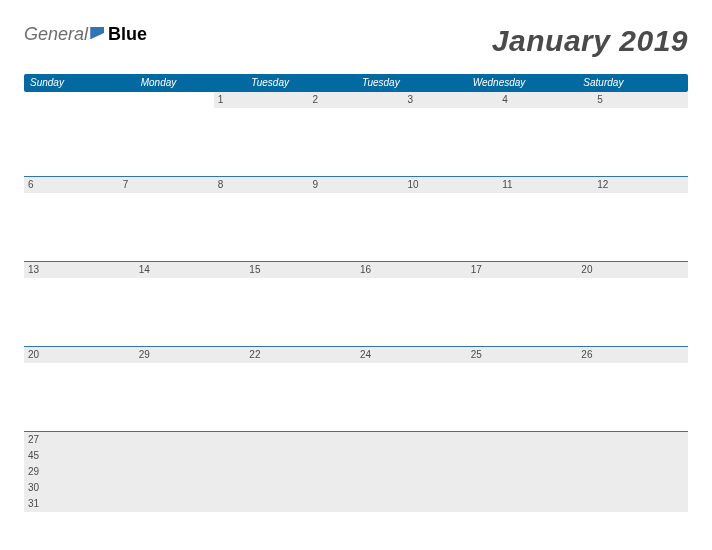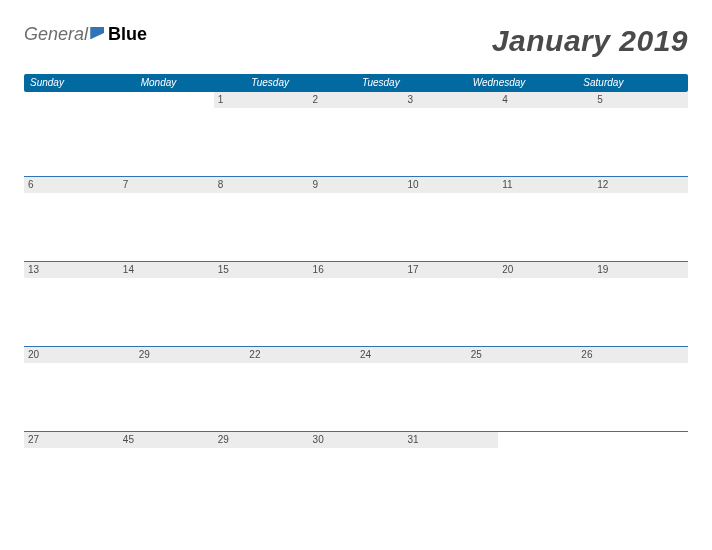--- a/index.html
+++ b/index.html
@@ -64,20 +64,21 @@
       padding: 3px 6px;
       text-align: left;
     }
     .week-row {
       display: flex;
       height: 85px;
       border-bottom: 1px solid #3074b5;
     }
     .week-row:last-child {
       border-bottom: none;
+      flex-direction: column;
     }
     .daycell {
       flex: 1;
       position: relative;
     }
     .daynum-bar {
       background: #ececec;
       height: 16px;
       padding: 2px 4px;
       font-size: 10px;
@@ -175,23 +176,20 @@
           </div>
           <div class="daycell">
             <div class="daynum-bar">16</div>
           </div>
           <div class="daycell">
             <div class="daynum-bar">17</div>
           </div>
           <div class="daycell">
             <div class="daynum-bar">20</div>
           </div>
-          <div class="daycell">
-            <div class="daynum-bar">19</div>
-          </div>
         </div>
         <div class="week-row">
           <div class="daycell">
             <div class="daynum-bar">20</div>
           </div>
           <div class="daycell">
             <div class="daynum-bar">29</div>
           </div>
           <div class="daycell">
             <div class="daynum-bar">22</div>

